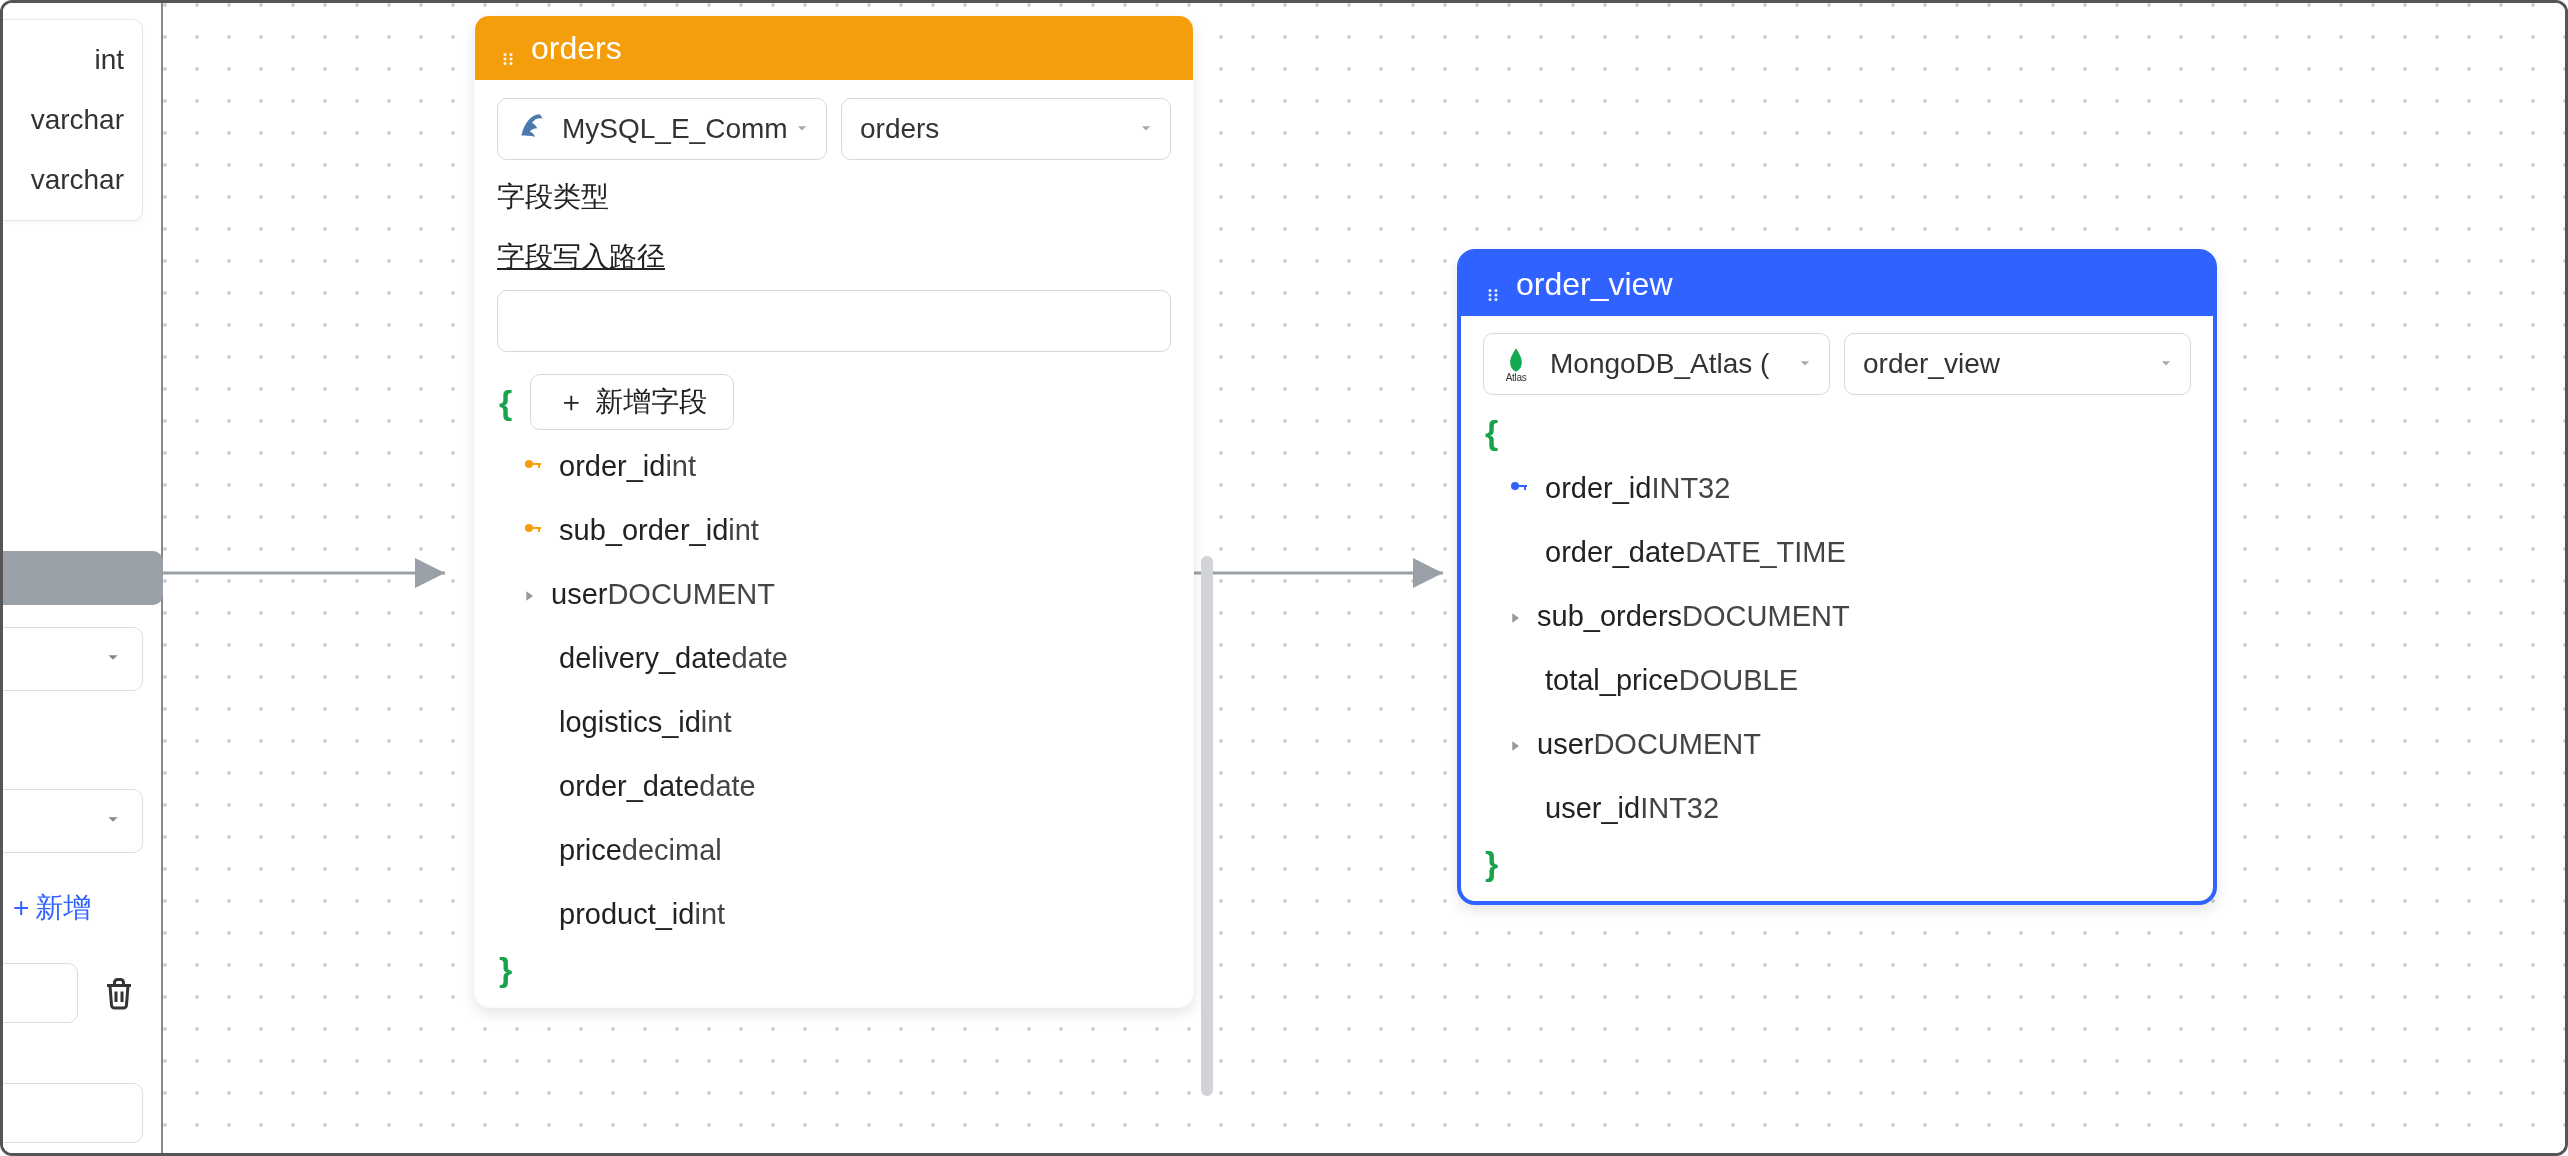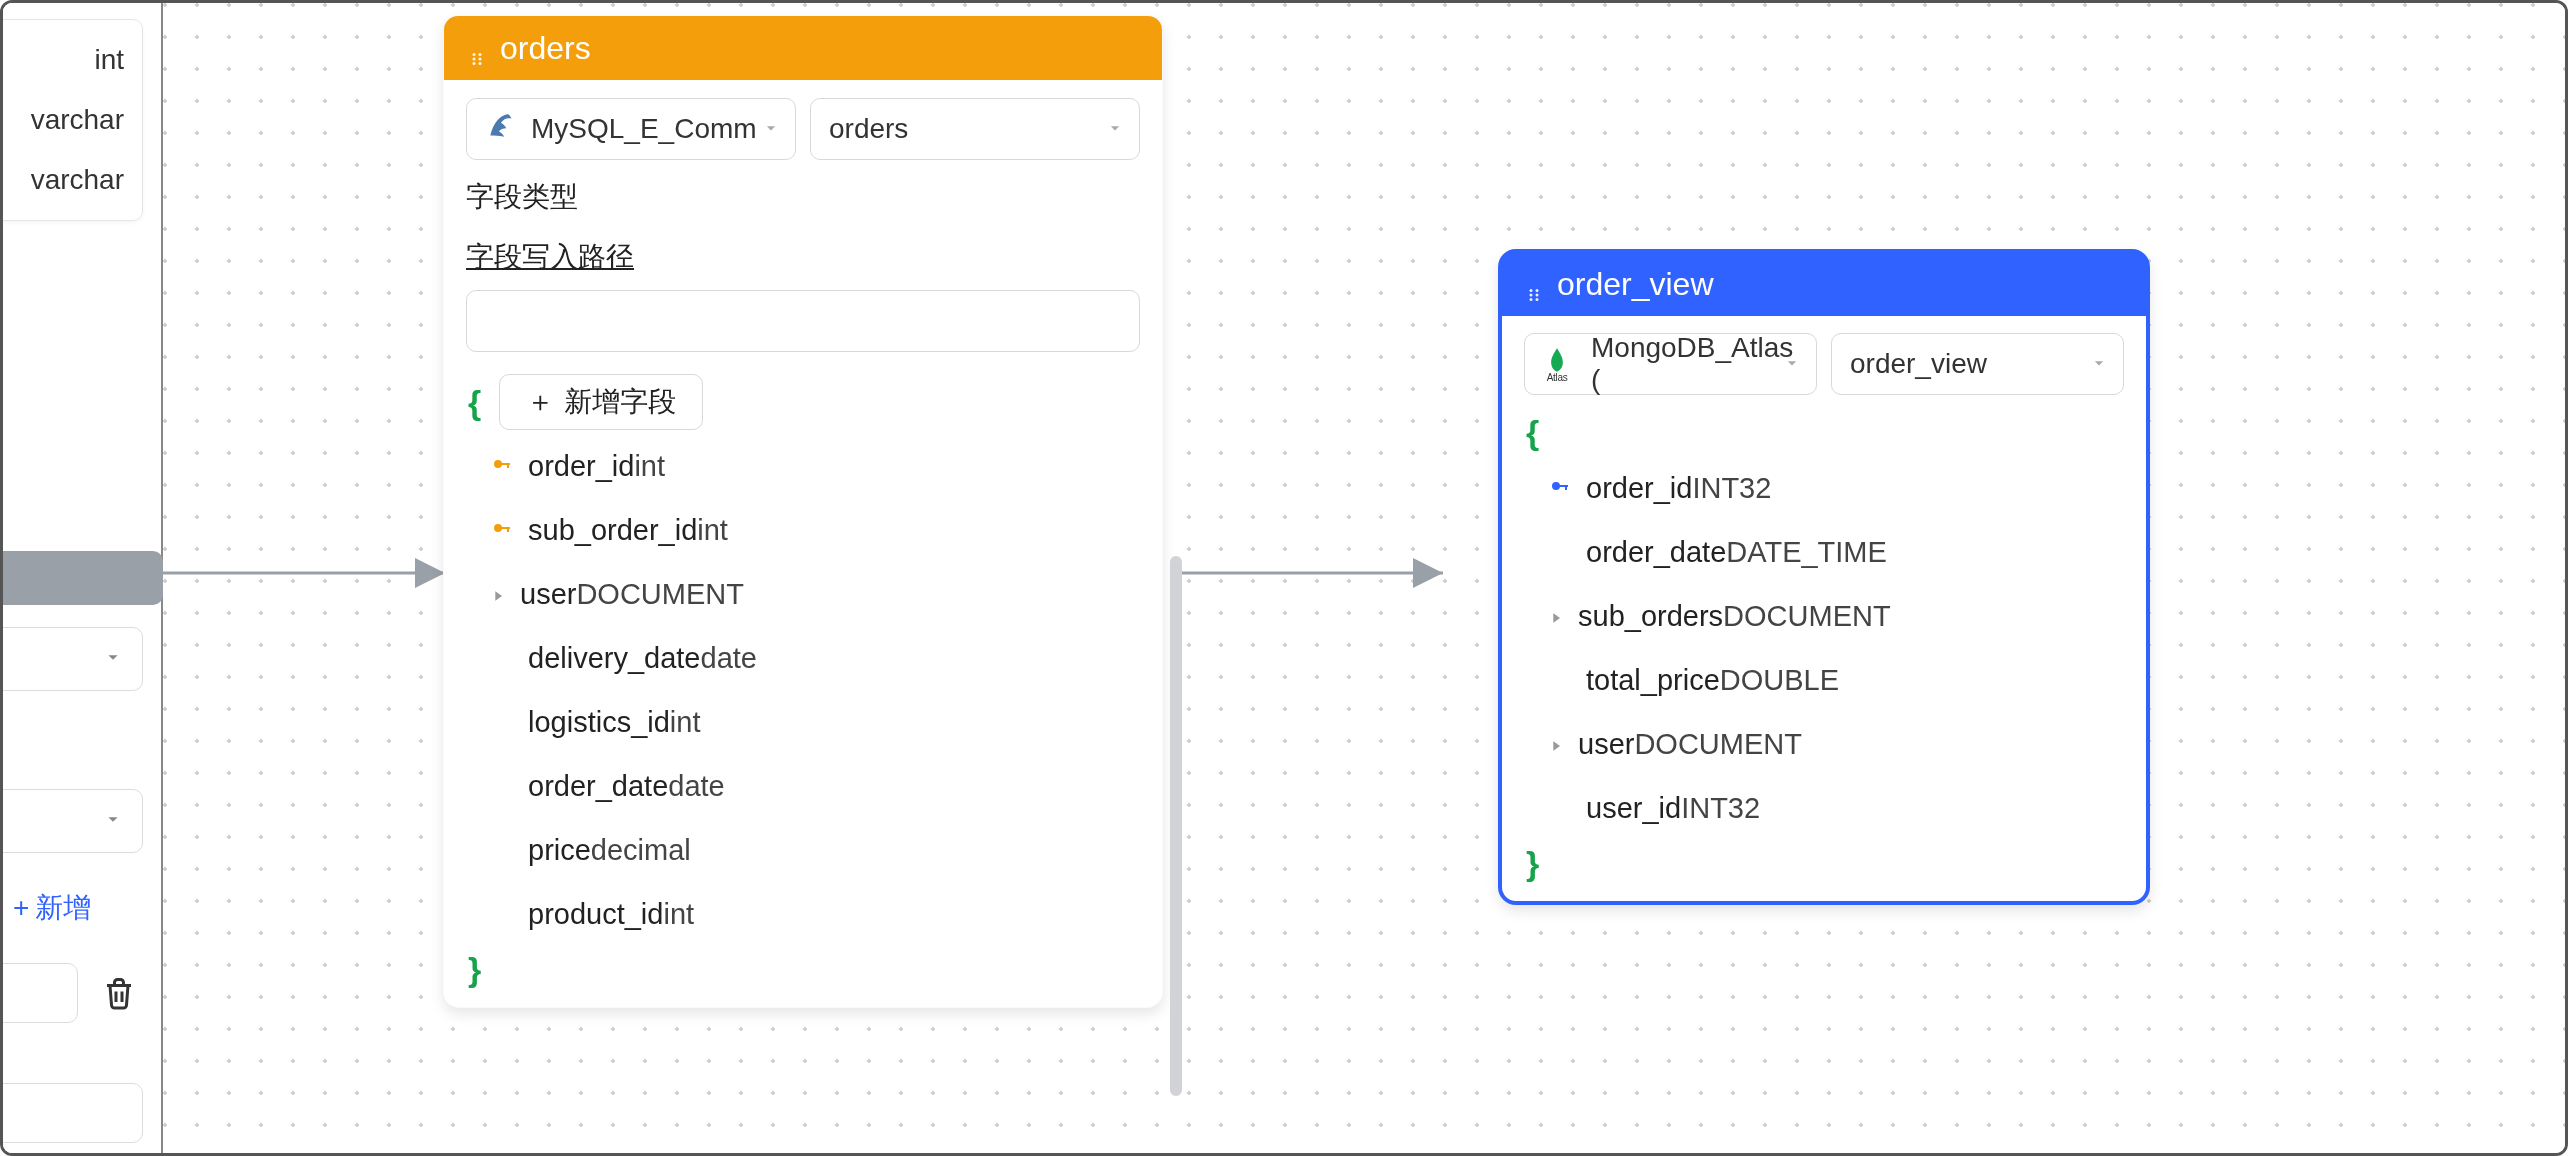--- a/index.html
+++ b/index.html
@@ -113,22 +113,22 @@
 
   
   .node {
     position: absolute;
     background: #fff;
     border-radius: 16px;
     box-shadow: 0 6px 14px rgba(0,0,0,0.10);
     border: 1px solid rgba(0,0,0,0.02);
     overflow: visible;
   }
-  .node-orange { left: 440px; top: 12px; width: 720px; }
-  .node-blue   { left: 1454px; top: 246px; width: 652px; border: 4px solid #2f62ff; border-radius: 18px; margin-left: 41px; }
+  .node-orange { left: 471px; top: 12px; width: 720px; }
+  .node-blue   { left: 1454px; top: 246px; width: 760px; border: 4px solid #2f62ff; border-radius: 18px; }
 
   .node-header {
     height: 64px;
     display: flex;
     align-items: center;
     gap: 14px;
     padding: 0 24px;
     border-top-left-radius: 14px;
     border-top-right-radius: 14px;
     color: #fff;

